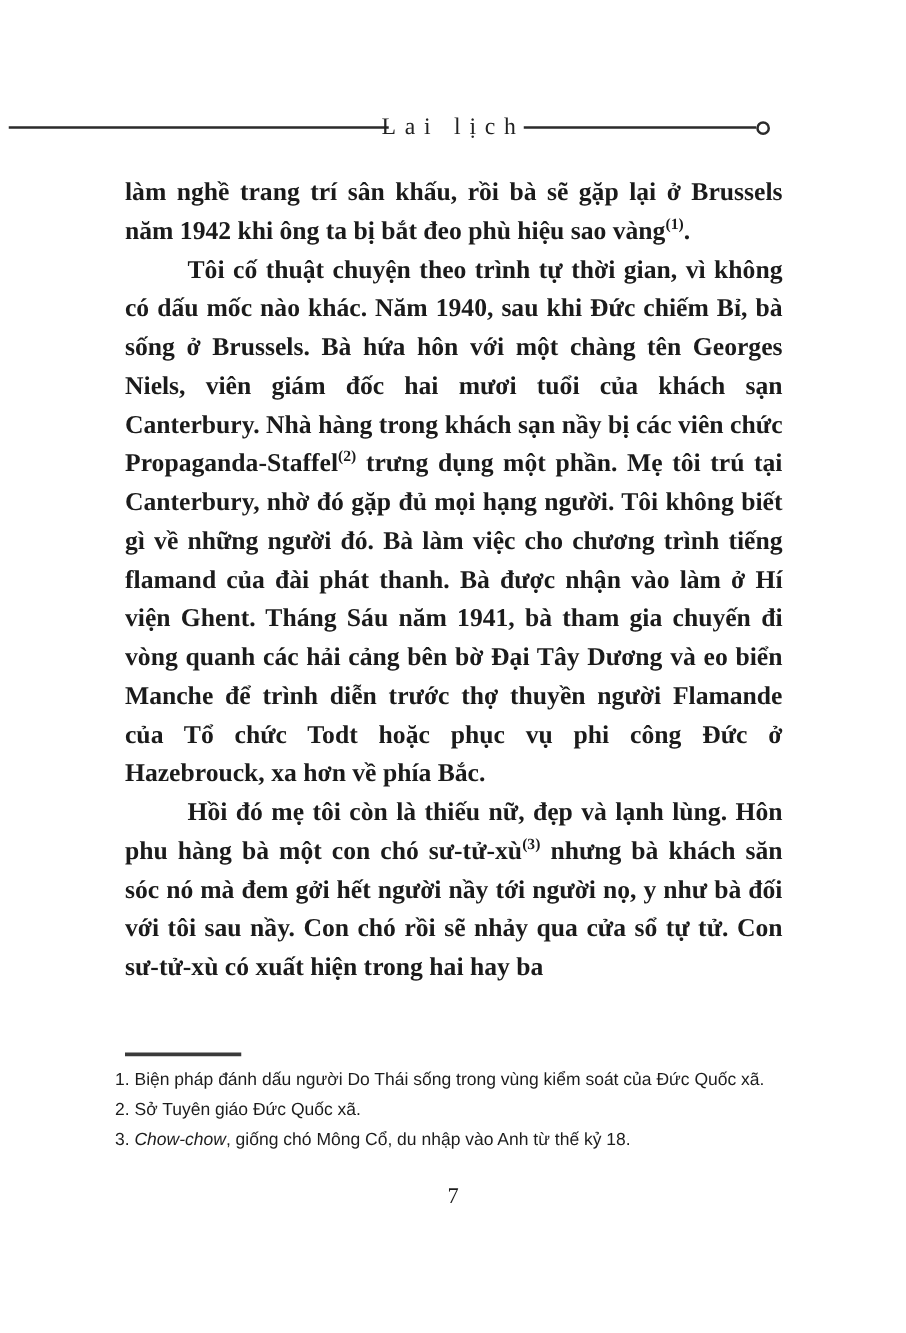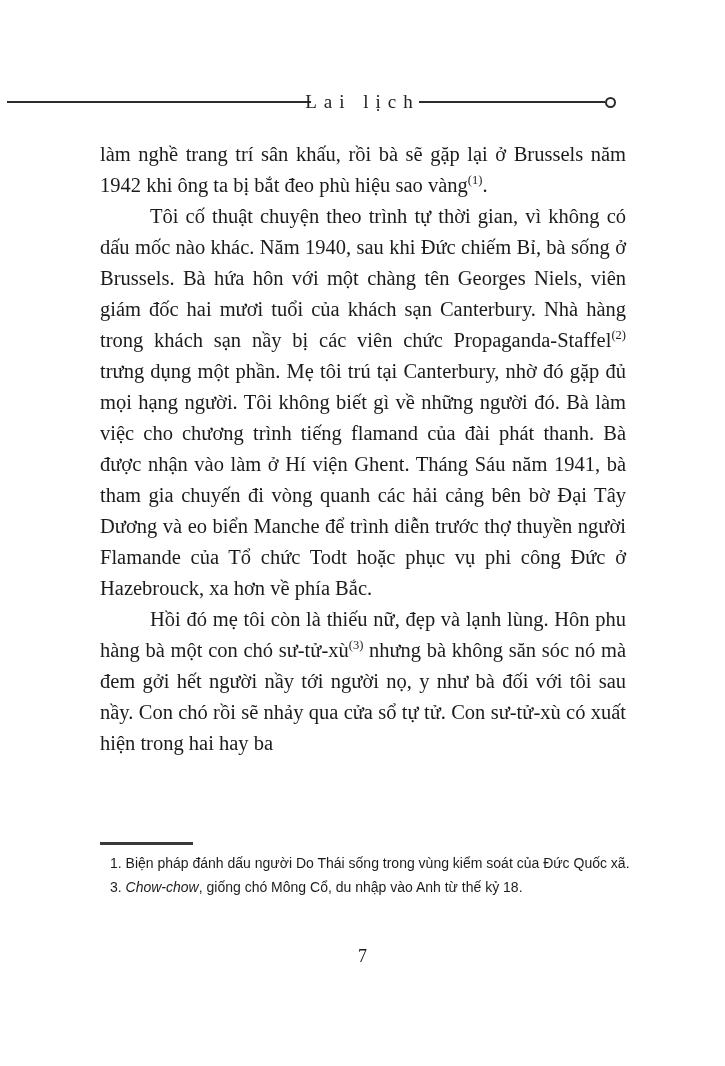--- a/index.html
+++ b/index.html
@@ -69,20 +69,21 @@
   
   .body-text {
     position: absolute;
     left: 100px;
     top: 139px;
     width: 526px;
     font-size: 20.5px;
     line-height: 31px;
     text-align: justify;
     color: #1b1b1b;
+    font-weight: bold;
   }
   .para {
     margin: 0;
     padding: 0;
   }
   .para.indent {
     text-indent: 50px;
   }
   sup.fnref {
     font-size: 12.5px;
@@ -93,21 +94,21 @@
   .fn-rule {
     position: absolute;
     left: 100px;
     top: 842px;
     width: 93px;
     height: 3px;
     background: #3a3a3a;
   }
   .footnotes {
     position: absolute;
-    left: 110px;
+    left: 92px;
     top: 851px;
     width: 530px;
     font-family: "Liberation Sans", "DejaVu Sans", sans-serif;
     font-size: 14px;
     line-height: 24px;
     color: #1c1c1c;
   }
   .footnotes p {
     margin: 0;
     padding: 0;
@@ -138,25 +139,26 @@
     <span class="header-title">Lai lịch</span>
     <span class="rule-right"></span>
     <span class="ornament"></span>
   </div>
 
   <div class="body-text">
     <p class="para"><span>làm nghề trang trí sân khấu, rồi bà sẽ gặp lại ở Brussels năm 1942 khi ông ta bị bắt đeo phù hiệu sao vàng</span><sup class="fnref">(1)</sup><span>.</span></p>
 
     <p class="para indent"><span>Tôi cố thuật chuyện theo trình tự thời gian, vì không có dấu mốc nào khác. Năm 1940, sau khi Đức chiếm Bỉ, bà sống ở Brussels. Bà hứa hôn với một chàng tên Georges Niels, viên giám đốc hai mươi tuổi của khách sạn Canterbury. Nhà hàng trong khách sạn nầy bị các viên chức Propaganda-Staffel</span><sup class="fnref">(2)</sup><span> trưng dụng một phần. Mẹ tôi trú tại Canterbury, nhờ đó gặp đủ mọi hạng người. Tôi không biết gì về những người đó. Bà làm việc cho chương trình tiếng flamand của đài phát thanh. Bà được nhận vào làm ở Hí viện Ghent. Tháng Sáu năm 1941, bà tham gia chuyến đi vòng quanh các hải cảng bên bờ Đại Tây Dương và eo biển Manche để trình diễn trước thợ thuyền người Flamande của Tổ chức Todt hoặc phục vụ phi công Đức ở Hazebrouck, xa hơn về phía Bắc.</span></p>
 
-    <p class="para indent"><span>Hồi đó mẹ tôi còn là thiếu nữ, đẹp và lạnh lùng. Hôn phu hàng bà một con chó sư-tử-xù</span><sup class="fnref">(3)</sup><span> nhưng bà không săn sóc nó mà đem gởi hết người nầy tới người nọ, y như bà đối với tôi sau nầy. Con chó rồi sẽ nhảy qua cửa sổ tự tử. Con sư-tử-xù có xuất hiện trong hai hay ba</span></p>
+    <p class="para indent"><span>Hồi đó mẹ tôi còn là thiếu nữ, đẹp và lạnh lùng. Hôn phu hàng bà một con chó sư-tử-xù</span><sup class="fnref">(3)</sup><span> nhưng bà khách săn sóc nó mà đem gởi hết người nầy tới người nọ, y như bà đối với tôi sau nầy. Con chó rồi sẽ nhảy qua cửa sổ tự tử. Con sư-tử-xù có xuất hiện trong hai hay ba</span></p>
   </div>
 
   <div class="fn-rule"></div>
 
   <div class="footnotes">
     <p><span>1. Biện pháp đánh dấu người Do Thái sống trong vùng kiểm soát của Đức Quốc xã.</span></p>
+    <p><span>2. Sở Tuyên giáo Đức Quốc xã.</span></p>
     <p><span>3. </span><i>Chow-chow</i><span>, giống chó Mông Cổ, du nhập vào Anh từ thế kỷ 18.</span></p>
   </div>
 
   <div class="page-number">7</div>
 
 </div>
 
 </body></html>

